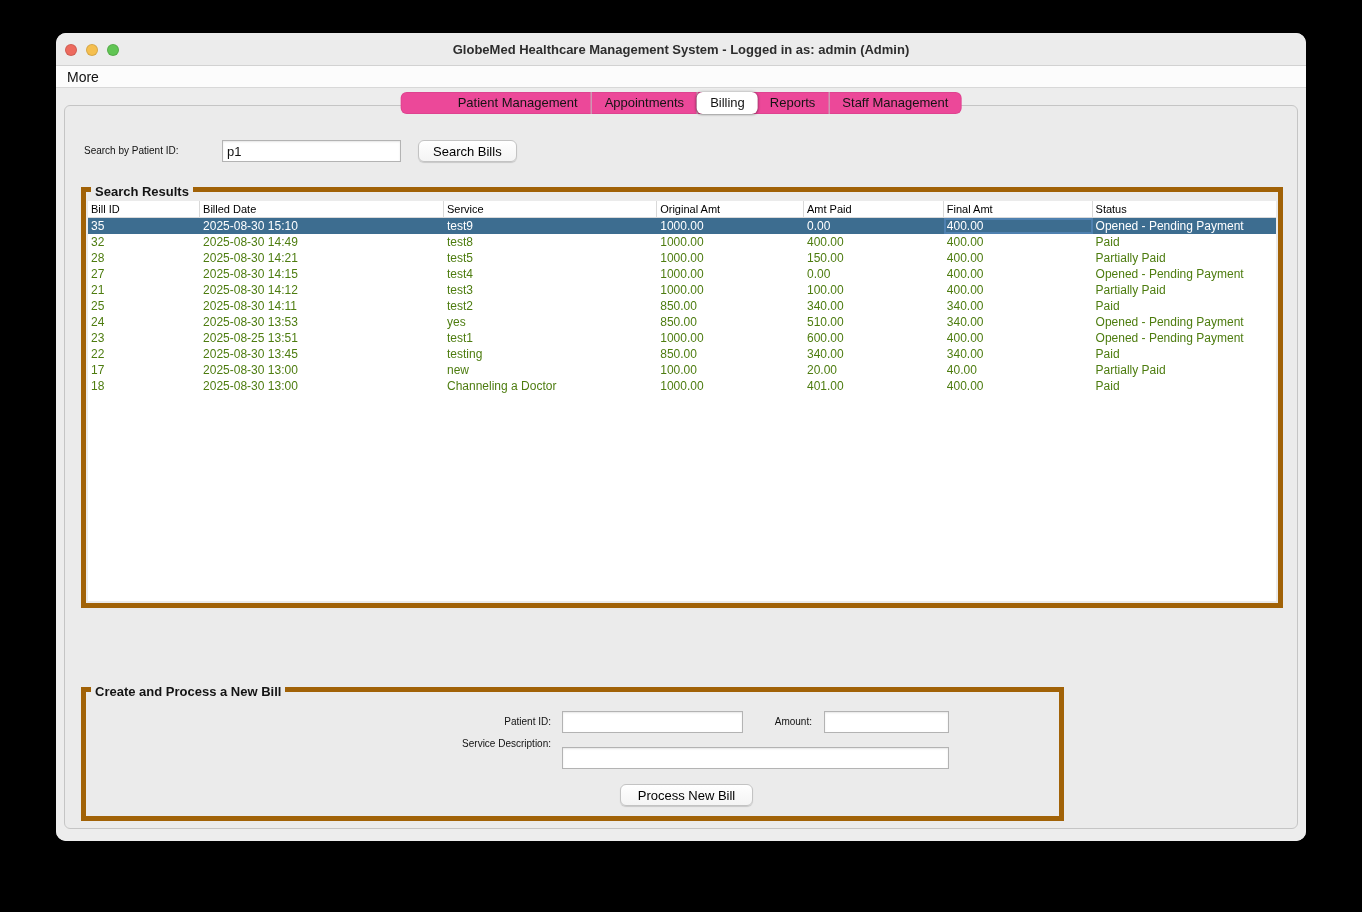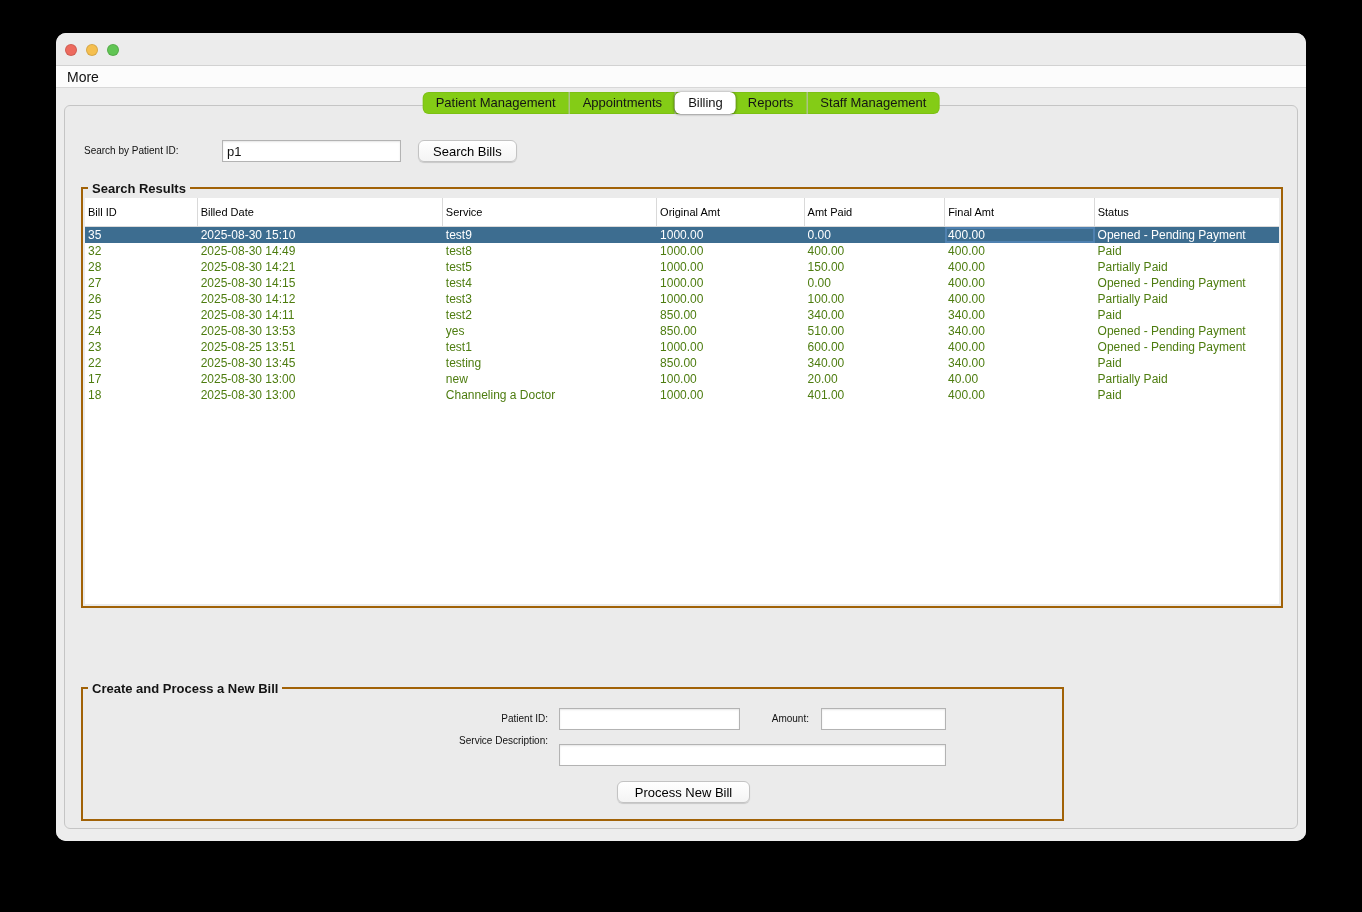--- a/index.html
+++ b/index.html
@@ -20,22 +20,22 @@
   
   .menubar { height:22px; background:#fcfcfc; border-bottom:1px solid #d8d8d8;
              display:flex; align-items:center; }
   .menu-item { font-size:14px; color:#101010; padding-left:11px; }
 
   
   .content { position:absolute; left:0; top:57px; right:0; bottom:0; background:#ededed; }
 
   
   .tabbar { position:absolute; top:2px; left:50%; transform:translateX(-50%);
-            display:flex; background:#84cc16; border-radius:6px; height:22px; z-index:3;
-            box-shadow: inset 0 0 0 1px rgba(0,0,0,.06); }
+            display:flex; background:#ec4899; border-radius:6px; height:22px; z-index:3;
+            box-shadow: inset 0 0 0 1px rgba(0,0,0,.06); padding-left: 44px; }
   .tab { font-size:13px; color:#141414; line-height:22px; padding:0 13px; white-space:nowrap;
          border-right:1px solid #bfbfbf; cursor:default; }
   .tab:last-child { border-right:none; }
   .tab.sel { background:#fff; border-radius:6px; border-right:none; margin:0 -1px;
              box-shadow:0 0 3px rgba(0,0,0,.35), 0 1px 2px rgba(0,0,0,.2); position:relative; z-index:1; }
 
   
   .panel { position:absolute; left:8px; top:15px; width:1234px; height:724px;
            background:#ebebeb; border:1px solid #c5c5c5; border-radius:6px; }
 
@@ -43,28 +43,28 @@
 
   .tfield { position:absolute; height:22px; background:#fff; border:1px solid #b3b3b3;
             font-family:inherit; font-size:13px; color:#111; padding:0 4px;
             box-shadow: inset 0 1px 2px rgba(0,0,0,.10); outline:none; }
 
   .btn { height:22px; padding:0 14px; background:linear-gradient(#ffffff,#f4f4f4);
          border:1px solid #c3c3c3; border-radius:6px; font-family:inherit; font-size:13px;
          color:#000; box-shadow:0 1px 1px rgba(0,0,0,.15); white-space:nowrap; cursor:default; }
 
   
-  .groupbox { position:absolute; border:2px solid #a16207; }
+  .groupbox { position:absolute; border:5px solid #a16207; }
   .group-title { position:absolute; top:-8px; left:5px; background:#ebebeb; padding:0 4px;
                  font-size:13px; font-weight:bold; color:#141414; line-height:15px; }
 
   
   .g-results { left:16px; top:81px; width:1202px; height:421px; }
   .table { position:absolute; left:2px; top:9px; right:2px; bottom:2px; background:#fff; overflow:hidden; }
-  .thead { display:flex; height:29px; border-bottom:1px solid #dadada; background:#fff; }
+  .thead { display:flex; height:17px; border-bottom:1px solid #dadada; background:#fff; }
   .hcell { font-size:11px; color:#000; padding-left:3px; display:flex; align-items:center;
            border-right:1px solid #d9d9d9; height:100%; white-space:nowrap; overflow:hidden; }
   .hcell:last-child { border-right:none; }
   .trow { display:flex; height:16px; font-size:12px; color:#4d7c0f; }
   .trow.sel { background:#3d6d90; color:#fff; }
   .tcell { padding-left:3px; line-height:16px; height:100%; white-space:nowrap; overflow:hidden; }
   .tcell.focus { box-shadow: inset 0 0 0 2px #4f81b0; }
 
   
   .actions { position:absolute; top:524px; right:25px; display:flex; gap:18px; }
@@ -76,20 +76,21 @@
 <body>
 
 <div class="window">
 
   <div class="titlebar">
     <div class="lights">
       <span class="light" style="background:#ed6a5e;"></span>
       <span class="light" style="background:#f5bf4f;"></span>
       <span class="light" style="background:#61c554;"></span>
     </div>
+    <span class="title">GlobeMed Healthcare Management System - Logged in as: admin (Admin)</span>
   </div>
 
   <div class="menubar">
     <span class="menu-item">More</span>
   </div>
 
   <div class="content">
 
     <div class="tabbar">
         <div class="tab">Patient Management</div>
@@ -148,21 +149,21 @@
               <div class="trow">
                 <div class="tcell" style="width: 113px;">27</div>
                 <div class="tcell" style="width: 246px;">2025-08-30 14:15</div>
                 <div class="tcell" style="width: 215px;">test4</div>
                 <div class="tcell" style="width: 148px;">1000.00</div>
                 <div class="tcell" style="width: 141px;">0.00</div>
                 <div class="tcell" style="width: 150px;">400.00</div>
                 <div class="tcell" style="width: 185px;">Opened - Pending Payment</div>
               </div>
               <div class="trow">
-                <div class="tcell" style="width: 113px;">26</div>
+                <div class="tcell" style="width: 113px;">21</div>
                 <div class="tcell" style="width: 246px;">2025-08-30 14:12</div>
                 <div class="tcell" style="width: 215px;">test3</div>
                 <div class="tcell" style="width: 148px;">1000.00</div>
                 <div class="tcell" style="width: 141px;">100.00</div>
                 <div class="tcell" style="width: 150px;">400.00</div>
                 <div class="tcell" style="width: 185px;">Partially Paid</div>
               </div>
               <div class="trow">
                 <div class="tcell" style="width: 113px;">25</div>
                 <div class="tcell" style="width: 246px;">2025-08-30 14:11</div>

